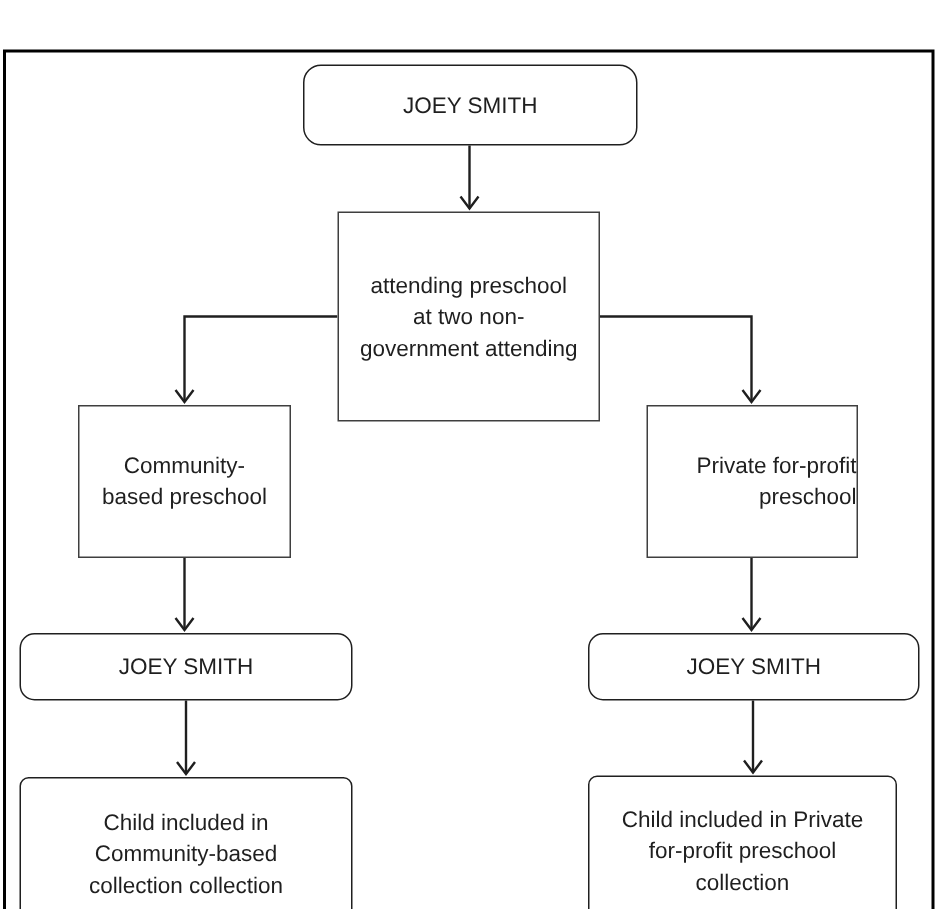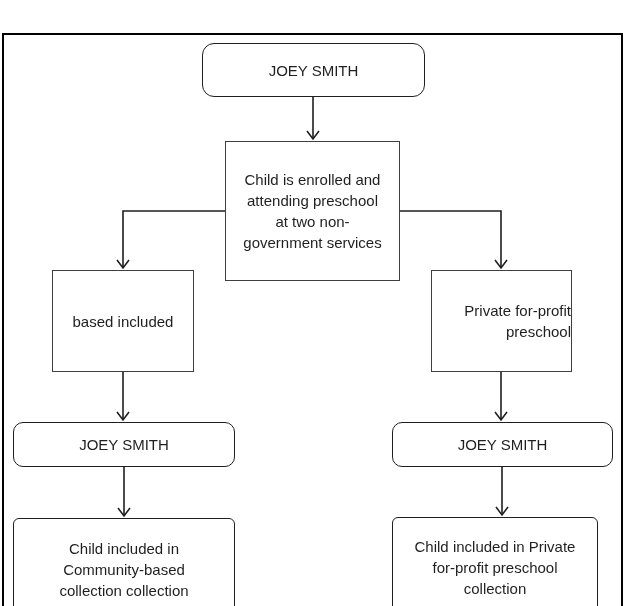--- a/index.html
+++ b/index.html
@@ -55,28 +55,28 @@
       <path d="M124,437 V486" marker-end="url(#arrow)"></path>
       <path d="M502,437 V485" marker-end="url(#arrow)"></path>
     </g>
   </svg>
 
   <div id="n-top-joey" class="node rounded r12">
     <span class="line">JOEY SMITH</span>
   </div>
 
   <div id="n-enrolled" class="node rect">
-    <span class="line">Child is enrolled and</span>
     <span class="line">attending preschool</span>
     <span class="line">at two non-</span>
-    <span class="line">government services</span>
+    <span class="line">government attending</span>
   </div>
 
   <div id="n-community" class="node rect">
-    <span class="line">based included</span>
+    <span class="line">Community-</span>
+    <span class="line">based preschool</span>
   </div>
 
   <div id="n-private" class="node rect">
     <span class="line">Private for-profit</span>
     <span class="line">preschool</span>
   </div>
 
   <div id="n-left-joey" class="node rounded r10">
     <span class="line">JOEY SMITH</span>
   </div>

